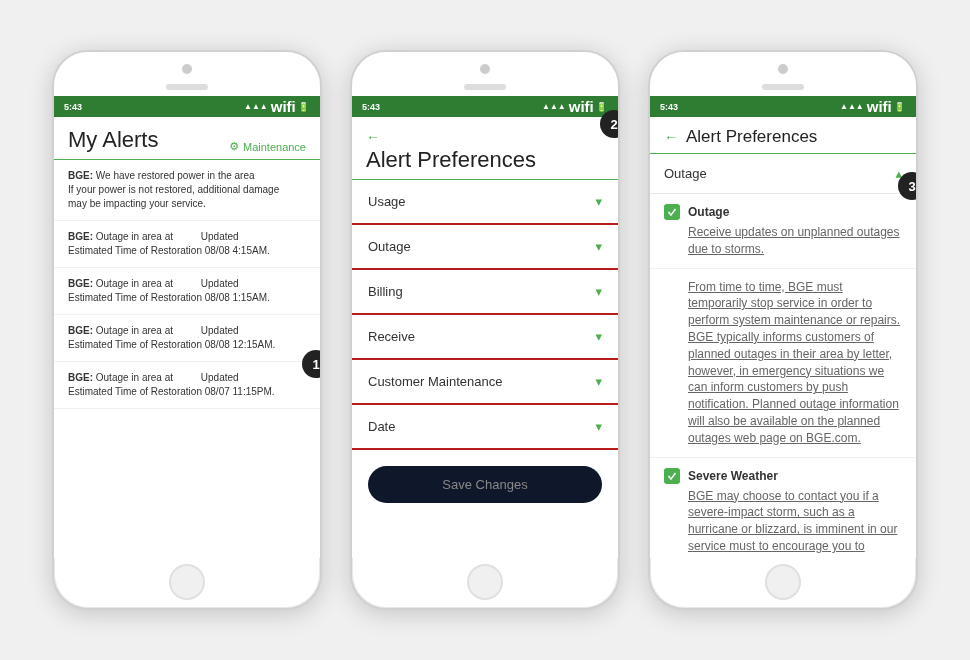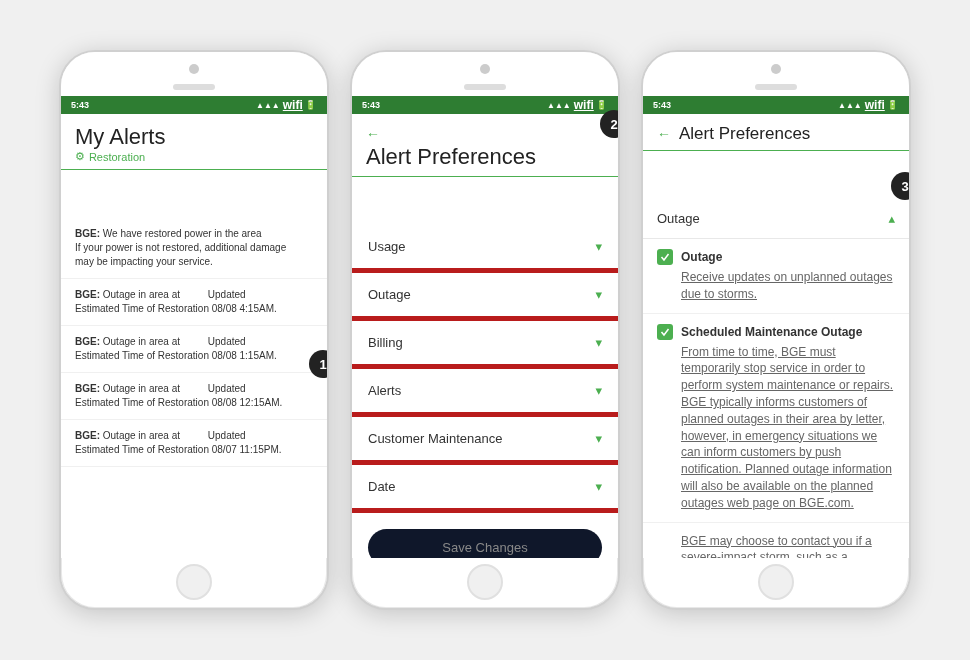--- a/index.html
+++ b/index.html
@@ -7,21 +7,21 @@
       background: #f0f0f0;
       display: flex;
       justify-content: center;
       align-items: center;
       width: 970px;
       height: 660px;
       font-family: -apple-system, BlinkMacSystemFont, 'Helvetica Neue', Arial, sans-serif;
     }
     .phones-container {
       display: flex;
-      gap: 21px;
+      gap: 28px;
       align-items: center;
       justify-content: center;
     }
 
     
     .phone {
       width: 270px;
       height: 560px;
       background: #fff;
       border-radius: 36px;
@@ -86,22 +86,21 @@
     .status-bar-green { background: #2e7d32; }
     .status-bar-right {
       display: flex;
       align-items: center;
       gap: 3px;
     }
     .signal-icon {
       font-size: 8px;
     }
     .wifi-icon {
-      font-size: 12px;
-      text-decoration: underline;
+      font-size: 15px;
     }
     .battery-icon {
       font-size: 9px;
     }
 
     
     .app-header {
       background: #fff;
       padding: 10px 14px 6px;
       border-bottom: 1.5px solid #4caf50;
@@ -113,42 +112,40 @@
       margin-bottom: 4px;
     }
     .header-title {
       font-size: 22px;
       font-weight: 400;
       color: #222;
     }
     .header-row {
       display: flex;
       justify-content: space-between;
-      align-items: flex-start;
-      flex-direction: column;
+      align-items: flex-end;
     }
     .preferences-link {
       display: flex;
       align-items: center;
       gap: 4px;
       color: #4caf50;
       font-size: 11px;
       font-weight: 500;
       cursor: pointer;
     }
     .gear-icon {
       font-size: 11px;
     }
 
     
     .phone-content {
       flex: 1;
       overflow-y: auto;
       background: #fff;
-      margin-top: 48px;
     }
     .phone-content::-webkit-scrollbar { display: none; }
 
     
     .alert-item {
       padding: 9px 14px;
       font-size: 10px;
       color: #333;
       border-bottom: 1px solid #f0f0f0;
       line-height: 1.4;
@@ -179,21 +176,21 @@
     .badge-2 { top: 58px; right: -10px; }
     
     .badge-3 { top: 120px; right: -10px; }
 
     
     .pref-item {
       display: flex;
       justify-content: space-between;
       align-items: center;
       padding: 14px 16px;
-      border-bottom: 5px solid #b91c1c;
+      border-bottom: 2px solid #b91c1c;
       font-size: 13px;
       color: #333;
       cursor: pointer;
     }
     .pref-item .chevron {
       color: #4caf50;
       font-size: 13px;
     }
 
     
@@ -326,21 +323,21 @@
           <span class="signal-icon">▲▲▲</span>
           <span class="wifi-icon">wifi</span>
           <span class="battery-icon">🔋</span>
         </div>
       </div>
       <div class="app-header">
         <div class="header-row">
           <div class="header-title">My Alerts</div>
           <div class="preferences-link">
             <span class="gear-icon">⚙</span>
-            <span>Restoration</span>
+            <span>Maintenance</span>
           </div>
         </div>
       </div>
       <div class="phone-content">
         <div class="alert-item">
           <span class="sender">BGE:</span> We have restored power in the area<br>If your power is not restored, additional damage<br>may be impacting your service.
         </div>
         <div class="alert-item">
           <span class="sender">BGE:</span> Outage in area at &nbsp;&nbsp;&nbsp;&nbsp;&nbsp;&nbsp;&nbsp;&nbsp; Updated<br>Estimated Time of Restoration 08/08 4:15AM.
         </div>
@@ -387,21 +384,21 @@
         </div>
         <div class="pref-item">
           <span>Outage</span>
           <span class="chevron">▾</span>
         </div>
         <div class="pref-item">
           <span>Billing</span>
           <span class="chevron">▾</span>
         </div>
         <div class="pref-item">
-          <span>Alerts</span>
+          <span>Receive</span>
           <span class="chevron">▾</span>
         </div>
         <div class="pref-item">
           <span>Customer Maintenance</span>
           <span class="chevron">▾</span>
         </div>
         <div class="pref-item">
           <span>Date</span>
           <span class="chevron">▾</span>
         </div>
@@ -451,33 +448,33 @@
                 <polyline points="1.5,5 4,8 8.5,2" stroke="white" stroke-width="1.5" fill="none"></polyline>
               </svg>
             </div>
             <span class="cb-label">Outage</span>
           </div>
           <div class="cb-desc">Receive updates on unplanned outages due to storms.</div>
         </div>
 
         
         <div class="checkbox-item">
+          <div class="cb-desc">From time to time, BGE must temporarily stop service in order to perform system maintenance or repairs. BGE typically informs customers of planned outages in their area by letter, however, in emergency situations we can inform customers by push notification. Planned outage information will also be available on the planned outages web page on BGE.com.</div>
+        </div>
+
+        
+        <div class="checkbox-item">
           <div class="checkbox-row">
             <div class="cb-box">
               <svg viewBox="0 0 10 10" fill="none">
                 <polyline points="1.5,5 4,8 8.5,2" stroke="white" stroke-width="1.5" fill="none"></polyline>
               </svg>
             </div>
-            <span class="cb-label">Scheduled Maintenance Outage</span>
+            <span class="cb-label">Severe Weather</span>
           </div>
-          <div class="cb-desc">From time to time, BGE must temporarily stop service in order to perform system maintenance or repairs. BGE typically informs customers of planned outages in their area by letter, however, in emergency situations we can inform customers by push notification. Planned outage information will also be available on the planned outages web page on BGE.com.</div>
-        </div>
-
-        
-        <div class="checkbox-item">
           <div class="cb-desc">BGE may choose to contact you if a severe-impact storm, such as a hurricane or blizzard, is imminent in our service must to encourage you to prepare for potential outages.</div>
         </div>
 
         
         <div class="billing-collapsed">
           <span>Billing</span>
           <span class="chevron-down">▾</span>
         </div>
 
         <button class="save-btn">Save Changes</button>

